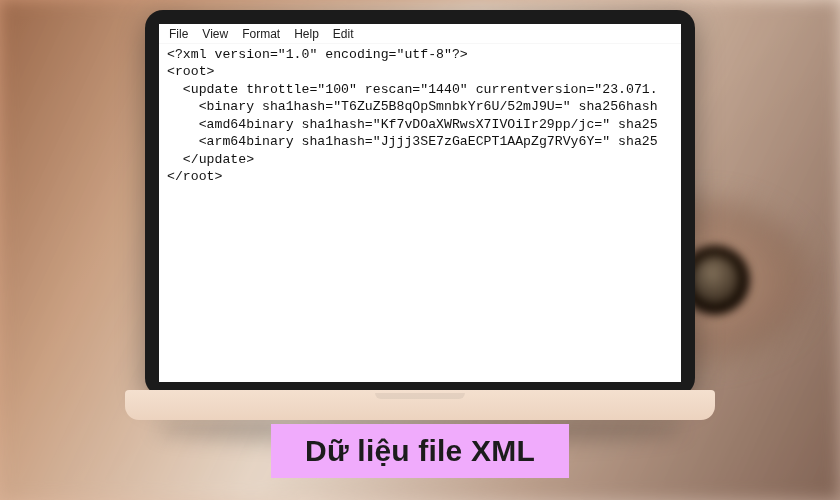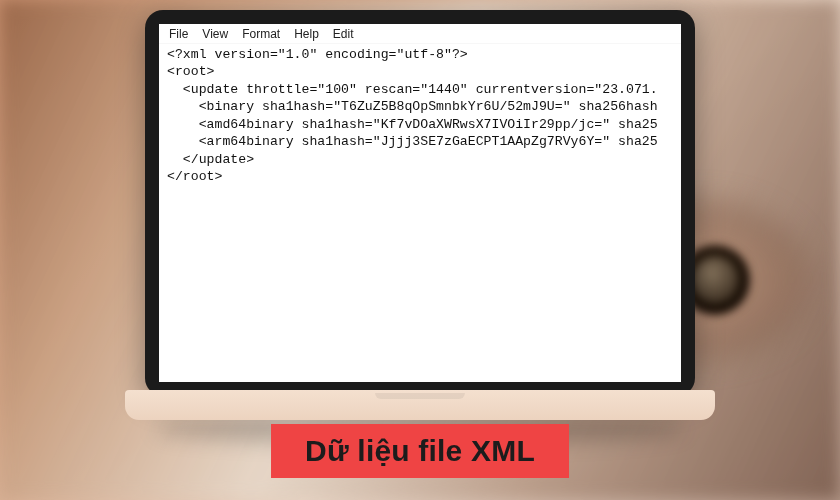--- a/index.html
+++ b/index.html
@@ -124,21 +124,21 @@
     height:30px;
     background:rgba(0,0,0,0.22);
     filter:blur(10px);
     border-radius:50%;
   }
   .caption {
     position: absolute;
     left: 50%;
     bottom: 22px;
     transform: translateX(-50%);
-    background: #ef4444;
+    background: #f0abfc;
     color: #1c1c1c;
     font-family: Arial, Helvetica, sans-serif;
     font-weight: 700;
     font-size: 30px;
     padding: 10px 34px;
     letter-spacing: 0.2px;
   }
 </style>
 </head>
 <body>

